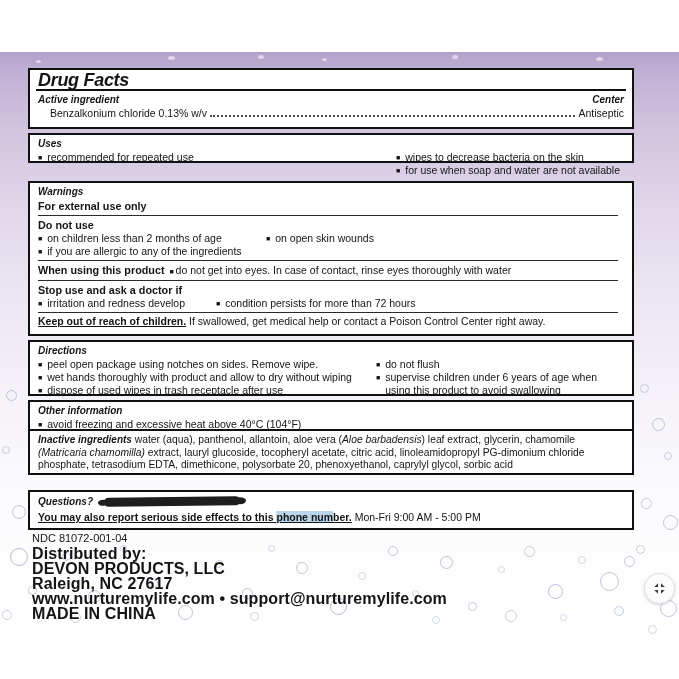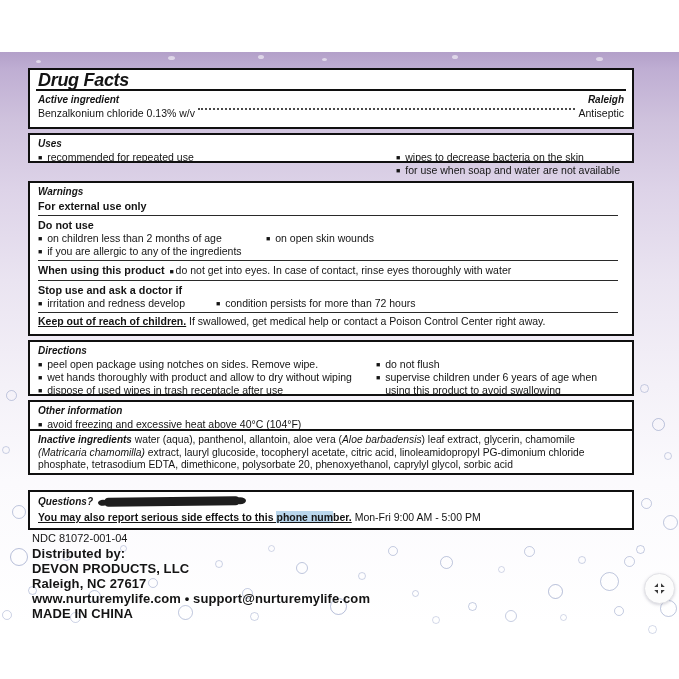--- a/index.html
+++ b/index.html
@@ -13,39 +13,39 @@
   .bubble{position:absolute;border-radius:50%;box-sizing:border-box;}
 
   
   .box{position:absolute;left:28px;width:606px;background:#ffffff;border:2px solid #101010;box-sizing:border-box;padding:2px 8px;}
   .df-title{font-style:italic;font-weight:bold;font-size:18px;letter-spacing:-0.3px;padding:2px 0 2px 2px;border-bottom:2px solid #101010;margin:0 -2px;}
   .sec-head{font-style:italic;font-weight:bold;font-size:10px;line-height:14px;}
   .b{font-weight:bold;text-decoration:underline;}
   .it{font-style:italic;}
   body,.txt{font-size:10.5px;line-height:13px;}
   .hdr-row{display:flex;justify-content:space-between;margin-top:2px;}
-  .leader-row{display:flex;align-items:flex-start;}
+  .leader-row{display:flex;align-items:flex-end;margin-left:12px;}
   .leader{flex:1;border-bottom:2px dotted #4a4a4a;margin:0 3px 3px 3px;height:1px;}
   .rule{border-top:1px solid #2a2a2a;margin:2px 6px 2px 0;}
   .cols{display:flex;}
   .bullet-item{display:flex;gap:5px;line-height:13px;font-size:10.5px;}
   .sq{font-size:7px;line-height:13px;flex:0 0 auto;}
   .subhead{font-weight:bold;font-size:10.8px;line-height:14px;}
 
   
   .scribble{display:inline-block;width:136px;height:9px;background:#1e1e1e;border-radius:5px;
     transform:rotate(-.6deg);position:relative;top:1px;margin-left:8px;}
   .scribble:before{content:"";position:absolute;left:-6px;top:2px;width:10px;height:6px;background:#1e1e1e;border-radius:50%;}
   .scribble:after{content:"";position:absolute;right:-6px;top:1px;width:12px;height:7px;background:#1e1e1e;border-radius:50%;}
   .hl{background:#b9d6ec;}
 
   
   .footer{position:absolute;left:32px;top:531px;font-size:11px;line-height:15px;}
   .footer .nd{font-size:11px;}
-  .footer .bold-line{font-weight:bold;font-size:13px;letter-spacing:.1px;}
+  .footer .bold-line{font-weight:bold;font-size:16px;letter-spacing:.1px;}
 
   
   .pan-btn{position:absolute;left:644px;top:573px;width:29px;height:29px;border-radius:50%;
     background:#fcfcfc;border:1px solid #e2e2e6;box-shadow:0 1px 3px rgba(90,90,120,.25);
     display:flex;align-items:center;justify-content:center;cursor:pointer;}
 </style>
 </head>
 <body>
 
 <div class="viewport">
@@ -98,21 +98,21 @@
       <div class="droplet" style="left: 322px; top: 58px; width: 5px; height: 3px;"></div>
       <div class="droplet" style="left: 452px; top: 55px; width: 6px; height: 4px;"></div>
       <div class="droplet" style="left: 596px; top: 57px; width: 7px; height: 4px;"></div>
       <div class="droplet" style="left: 36px; top: 60px; width: 5px; height: 3px;"></div>
     </div>
 
   <div class="box" style="top:68px;height:61px;">
     <div class="df-title">Drug Facts</div>
     <div class="hdr-row">
       <span class="sec-head">Active ingredient</span>
-      <span class="sec-head">Raleigh</span>
+      <span class="sec-head">Center</span>
     </div>
     <div class="leader-row txt">
       <span>Benzalkonium chloride 0.13% w/v</span>
       <span class="leader"></span>
       <span>Antiseptic</span>
     </div>
   </div>
 
   <div class="box" style="top:133px;height:30px;">
     <div class="sec-head">Uses</div>

